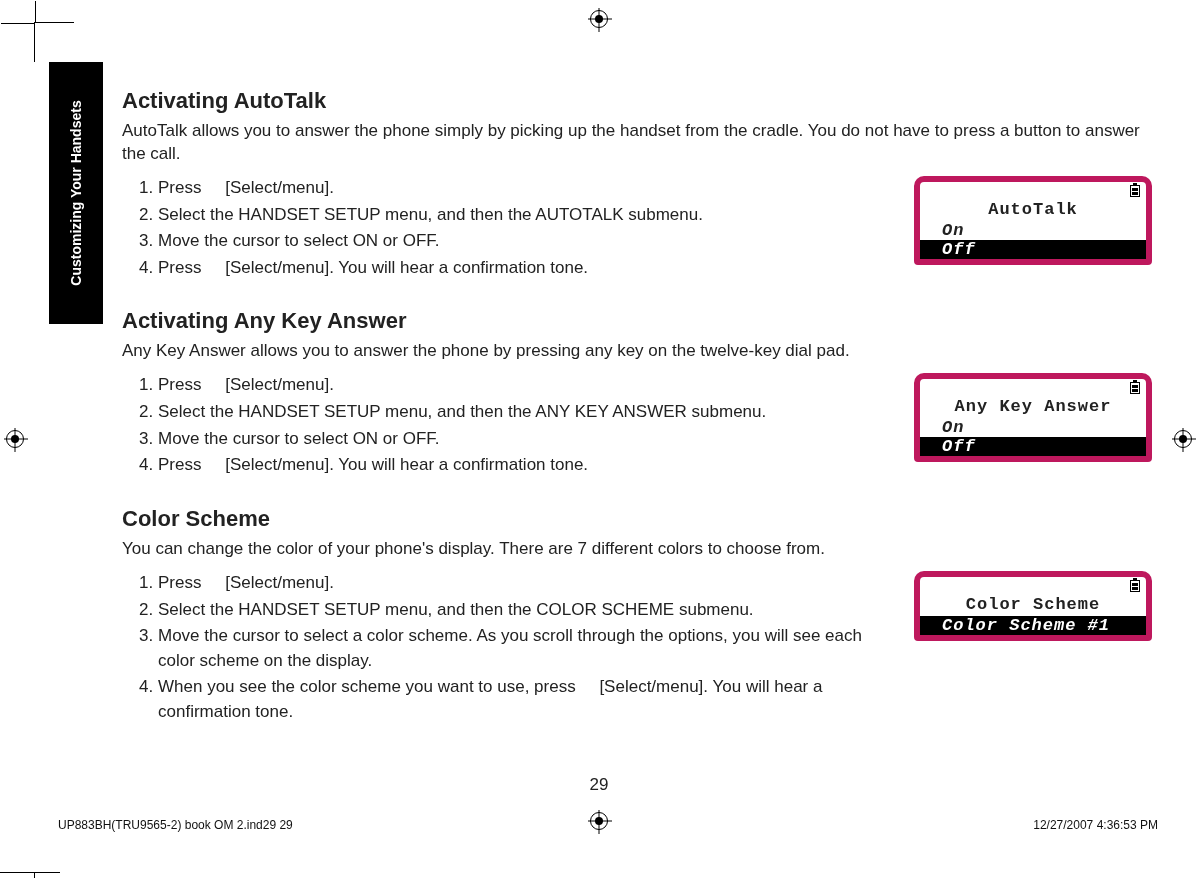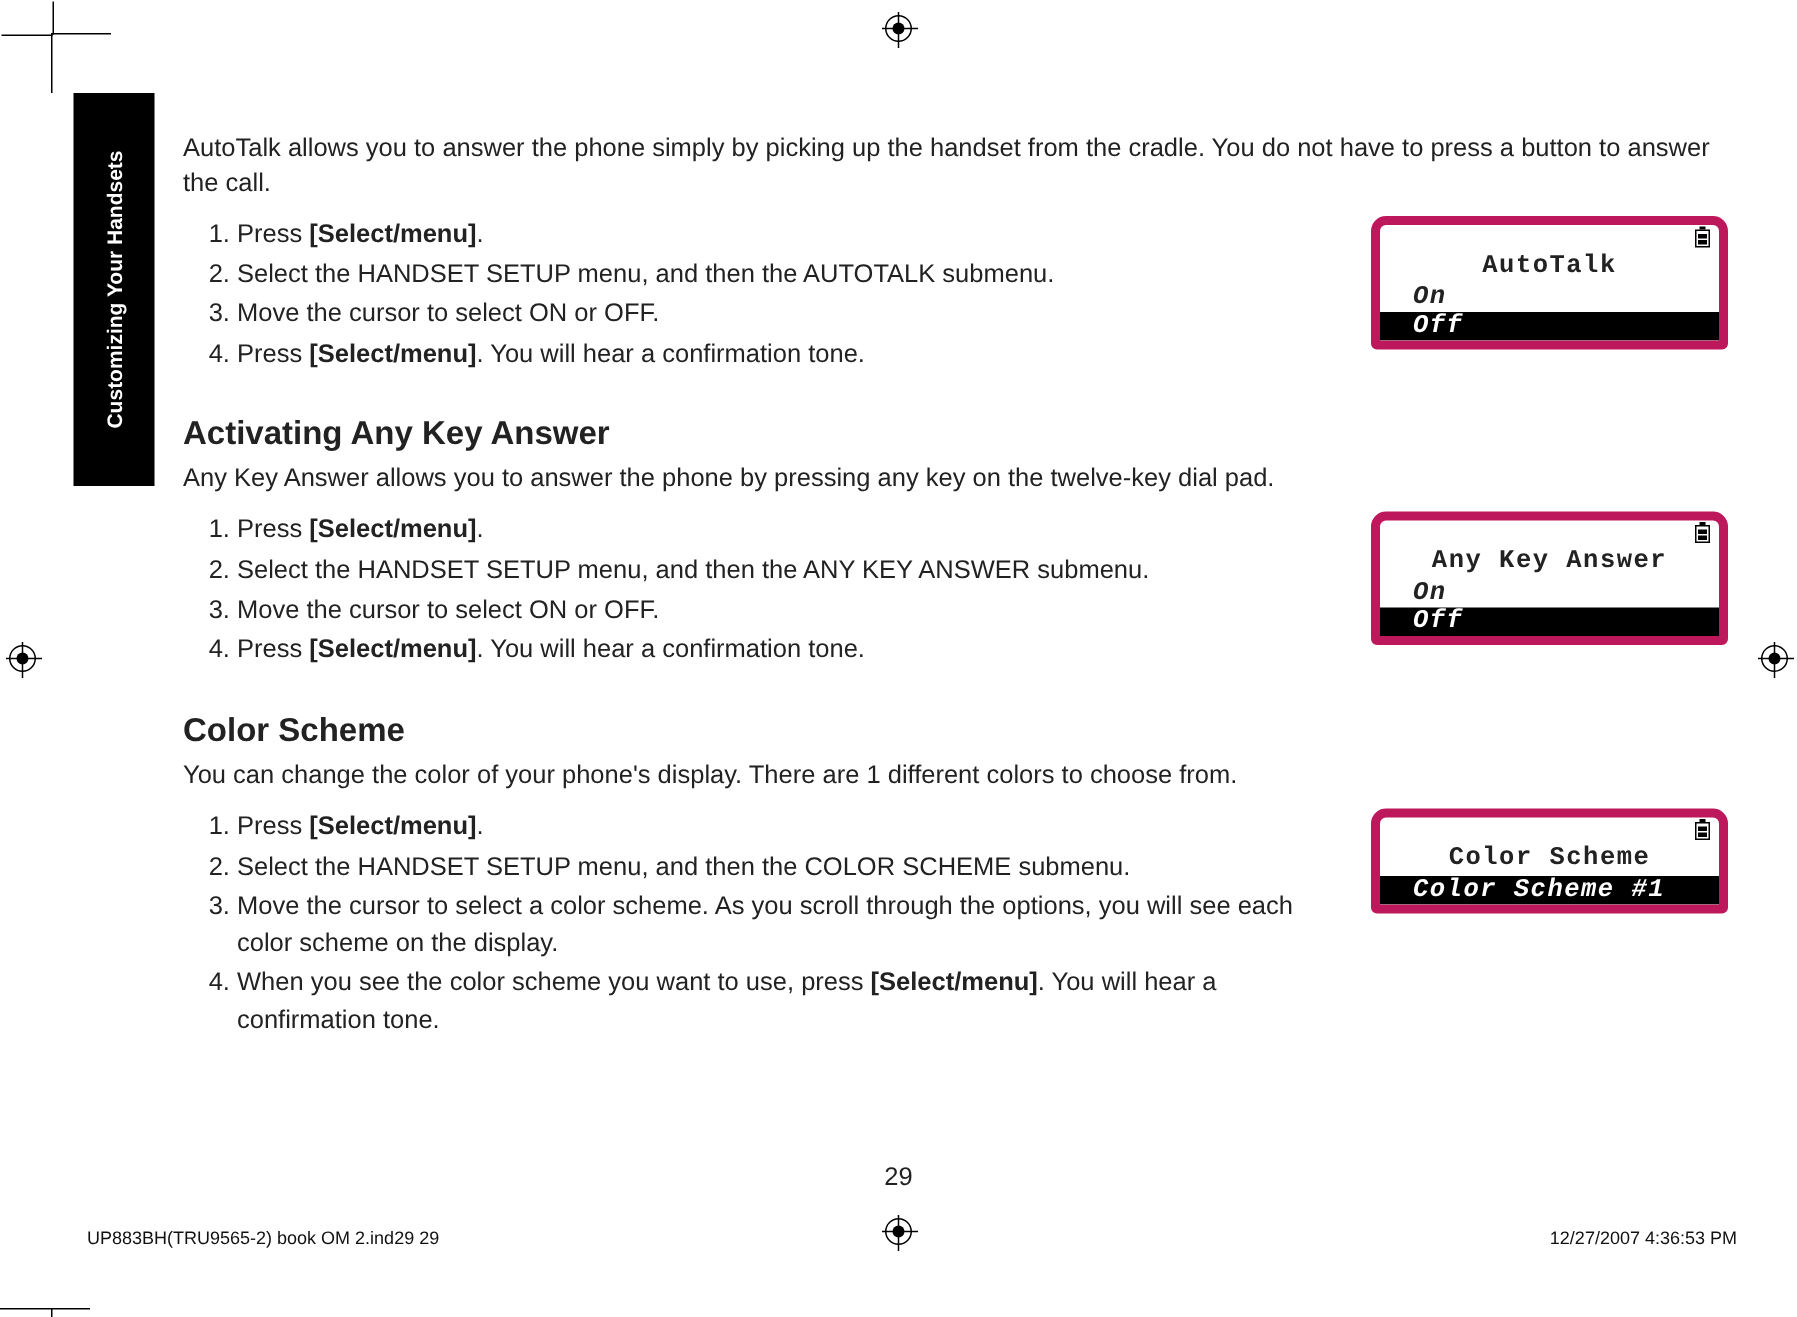--- a/index.html
+++ b/index.html
@@ -97,21 +97,21 @@
   .instruct {
     flex: 1;
   }
   ol.steps {
     margin: 0 0 0 18px;
     padding: 0 0 0 18px;
     font-size: 17px;
     line-height: 1.45;
   }
   ol.steps li { margin-bottom: 2px; }
-  .bold { font-weight: bold; }
+  .bold { font-weight: normal; margin-left: 19px; }
 
   
   .lcd {
     width: 238px;
     border: 6px solid #be185d;
     border-radius: 10px 10px 4px 4px;
     font-family: "Courier New", monospace;
     font-weight: bold;
     font-size: 17px;
     letter-spacing: 1px;
@@ -197,20 +197,21 @@
 <div class="reg reg-bot">
     <div class="inner"></div>
   </div>
 
 <div class="side-tab">
   <span>Customizing Your Handsets</span>
 </div>
 
 <div class="page">
 
+  <h2 class="section">Activating AutoTalk</h2>
   <p class="lead">AutoTalk allows you to answer the phone simply by picking up the handset from the cradle. You do not have to press a button to answer the call.</p>
   <div class="row">
     <div class="instruct">
       <ol class="steps">
         <li><span>Press </span><span class="bold">[Select/menu]</span><span>.</span></li>
         <li>Select the HANDSET SETUP menu, and then the AUTOTALK submenu.</li>
         <li>Move the cursor to select ON or OFF.</li>
         <li><span>Press </span><span class="bold">[Select/menu]</span><span>. You will hear a confirmation tone.</span></li>
       </ol>
     </div>
@@ -245,21 +246,21 @@
             <div class="fill2"></div>
           </div>
         </div>
       <div class="title">Any Key Answer</div>
       <div class="opt">On</div>
       <div class="opt hl">Off</div>
     </div>
   </div>
 
   <h2 class="section">Color Scheme</h2>
-  <p class="lead">You can change the color of your phone's display. There are 1 different colors to choose from.</p>
+  <p class="lead">You can change the color of your phone's display. There are 7 different colors to choose from.</p>
   <div class="row">
     <div class="instruct">
       <ol class="steps">
         <li><span>Press </span><span class="bold">[Select/menu]</span><span>.</span></li>
         <li>Select the HANDSET SETUP menu, and then the COLOR SCHEME submenu.</li>
         <li>Move the cursor to select a color scheme. As you scroll through the options, you will see each color scheme on the display.</li>
         <li><span>When you see the color scheme you want to use, press </span><span class="bold">[Select/menu]</span><span>. You will hear a confirmation tone.</span></li>
       </ol>
     </div>
     <div class="lcd">

